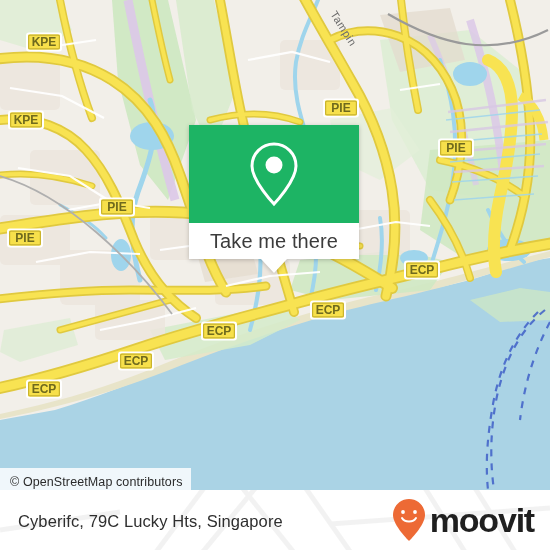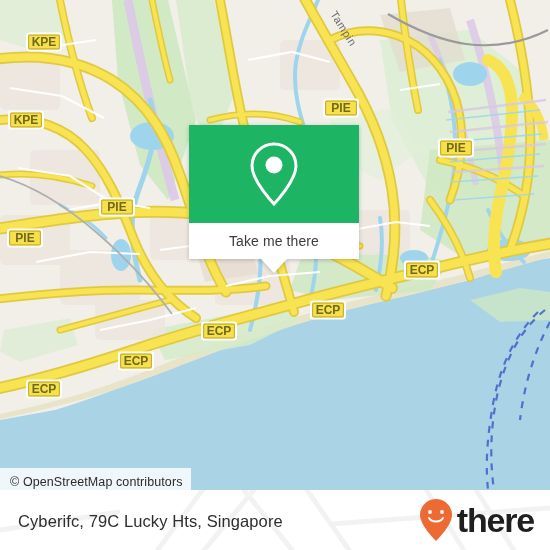--- a/index.html
+++ b/index.html
@@ -34,21 +34,21 @@
   .popup-head{
     background:#1db464;height:98px;width:170px;
     display:flex;align-items:center;justify-content:center;
   }
   .popup-body{
     background:#ffffff;width:170px;height:36px;
     display:flex;align-items:center;justify-content:center;
     position:relative;
   }
   .popup-label{
-    font-size:14px;color:#3c3c3c;letter-spacing:0.1px;
+    font-size:20px;color:#3c3c3c;letter-spacing:0.1px;
   }
   .popup-tail{
     position:absolute;left:50%;top:36px;transform:translateX(-50%);
     width:0;height:0;
     border-left:13px solid transparent;
     border-right:13px solid transparent;
     border-top:14px solid #ffffff;
   }
 
   
@@ -333,17 +333,17 @@
       </g>
     </svg>
     <div class="footer-addr">Cyberifc, 79C Lucky Hts, Singapore</div>
     <div class="brand">
       <svg width="34" height="44" viewBox="0 0 34 44">
         <path d="M17,1 C8.2,1 1,8.2 1,17 C1,27.5 17,43 17,43 C17,43 33,27.5 33,17 C33,8.2 25.8,1 17,1 Z" fill="#ED6A35"></path>
         <circle cx="11" cy="14" r="1.9" fill="#ffffff"></circle>
         <circle cx="23" cy="14" r="1.9" fill="#ffffff"></circle>
         <path d="M10,20 C12.5,24.5 21.5,24.5 24,20" stroke="#ffffff" stroke-width="2" fill="none" stroke-linecap="round"></path>
       </svg>
-      <span class="brand-word">there</span>
+      <span class="brand-word">moovit</span>
     </div>
   </div>
 
 </div>
 
 </body></html>

